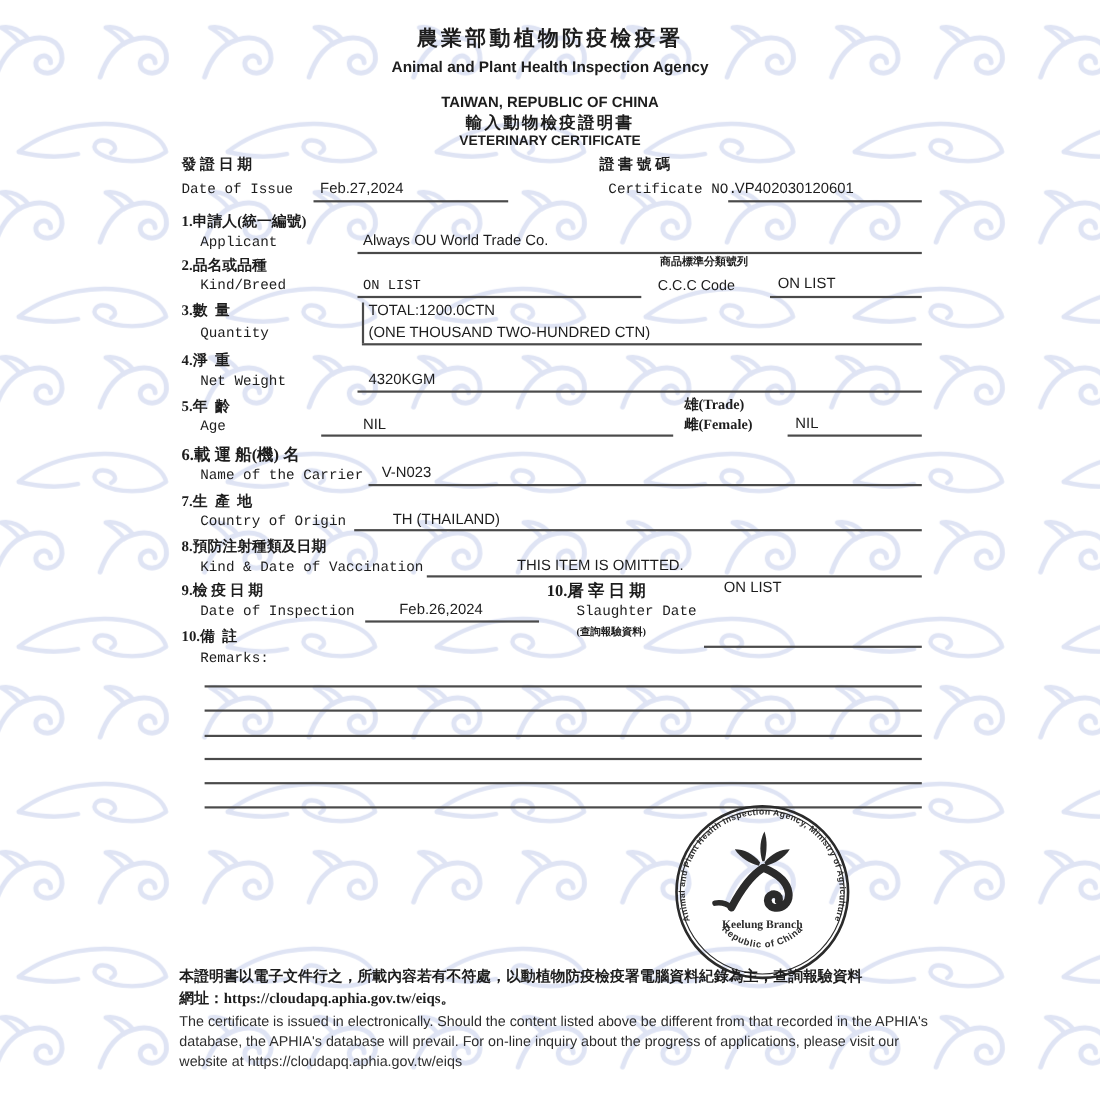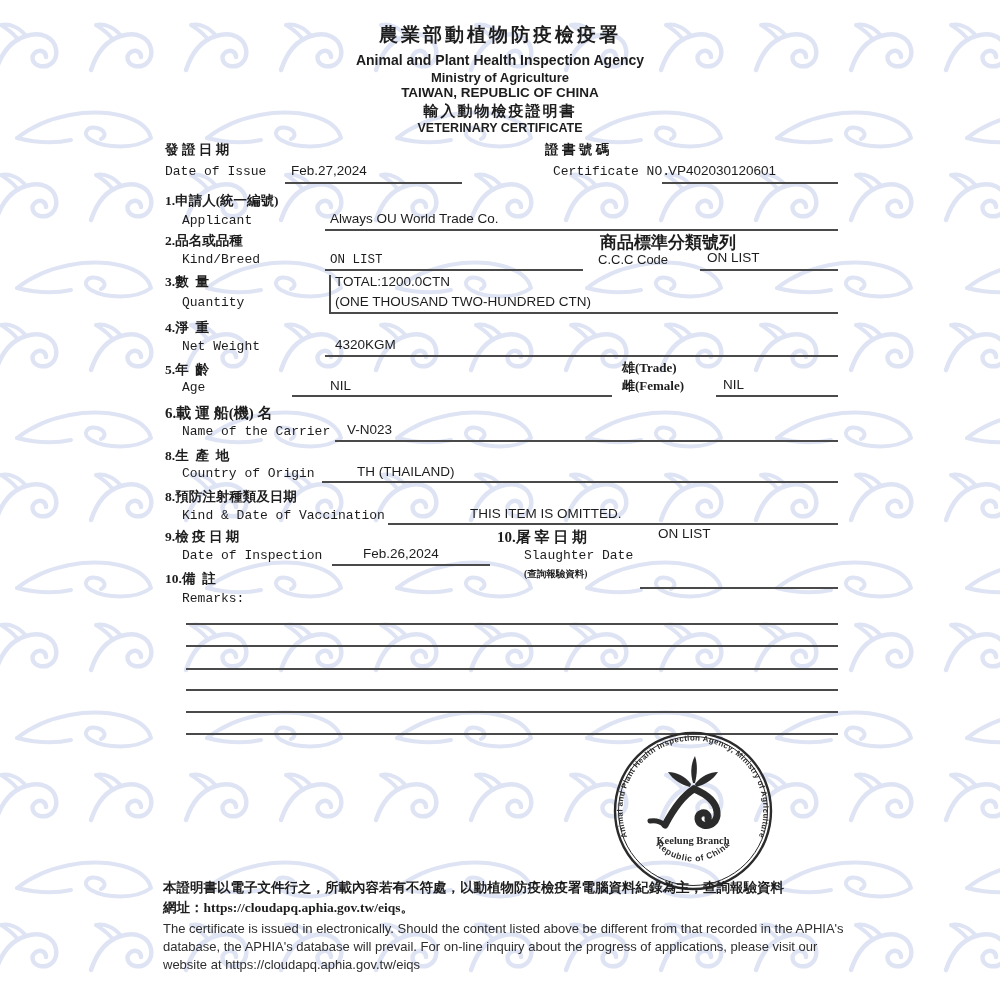--- a/index.html
+++ b/index.html
@@ -35,41 +35,40 @@
       </g>
     </pattern>
   </defs>
   <rect x="0" y="0" width="1000" height="1000" fill="url(#wm)"></rect>
 </svg>
 
 <div id="content">
 
   <div class="hdr zh" style="top:22px;font-size:19px;letter-spacing:3px">農業部動植物防疫檢疫署</div>
   <div class="hdr val" style="top:52px;font-size:14px;font-weight:bold">Animal and Plant Health Inspection Agency</div>
-  <div class="hdr val" style="top:70px;font-size:13px;font-weight:bold">Ministry of Agriculture</div>
   <div class="hdr val" style="top:85px;font-size:13.5px;font-weight:bold">TAIWAN, REPUBLIC OF CHINA</div>
   <div class="hdr zh" style="top:102px;font-size:15px;letter-spacing:2px">輸入動物檢疫證明書</div>
   <div class="hdr val" style="top:121px;font-size:12.5px;font-weight:bold">VETERINARY CERTIFICATE</div>
 
   <div class="abs zh" style="left:165px;top:141px;font-size:13.5px">發 證 日 期</div>
   <div class="abs ml" style="left:165px;top:164px;font-size:13px">Date of Issue</div>
   <div class="abs val" style="left:291px;top:163px;font-size:13.5px">Feb.27,2024</div>
   <div class="ul" style="left:285px;top:182px;width:177px"></div>
   <div class="abs zh" style="left:545px;top:141px;font-size:13.5px">證 書 號 碼</div>
   <div class="abs ml" style="left:553px;top:164px;font-size:13px">Certificate NO.</div>
   <div class="abs val" style="left:668px;top:163px;font-size:13.5px">VP402030120601</div>
   <div class="ul" style="left:662px;top:182px;width:176px"></div>
 
   <div class="abs zh" style="left:165px;top:192px;font-size:13.5px">1.申請人(統一編號)</div>
   <div class="abs ml" style="left:182px;top:213px;font-size:13px">Applicant</div>
   <div class="abs val" style="left:330px;top:211px;font-size:13.5px">Always OU World Trade Co.</div>
   <div class="ul" style="left:325px;top:229px;width:513px"></div>
 
   <div class="abs zh" style="left:165px;top:232px;font-size:13.5px">2.品名或品種</div>
-  <div class="abs zh" style="left:600px;top:231px;font-size:17px">商品標準分類號列</div>
+  <div class="abs zh" style="left:600px;top:231px;font-size:10px">商品標準分類號列</div>
   <div class="abs ml" style="left:182px;top:252px;font-size:13px">Kind/Breed</div>
   <div class="abs ml" style="left:330px;top:253px;font-size:12.5px">ON LIST</div>
   <div class="ul" style="left:325px;top:269px;width:258px"></div>
   <div class="abs val" style="left:598px;top:252px;font-size:13px">C.C.C Code</div>
   <div class="abs val" style="left:707px;top:250px;font-size:13.5px">ON LIST</div>
   <div class="ul" style="left:700px;top:269px;width:138px"></div>
 
   <div class="abs zh" style="left:165px;top:273px;font-size:13.5px">3.數  量</div>
   <div class="abs val" style="left:335px;top:274px;font-size:13.5px">TOTAL:1200.0CTN</div>
   <div class="abs ml" style="left:182px;top:295px;font-size:13px">Quantity</div>
@@ -89,21 +88,21 @@
   <div class="abs zh" style="left:622px;top:377px;font-size:13px">雌(Female)</div>
   <div class="abs val" style="left:723px;top:377px;font-size:13.5px">NIL</div>
   <div class="ul" style="left:292px;top:395px;width:320px"></div>
   <div class="ul" style="left:716px;top:395px;width:122px"></div>
 
   <div class="abs zh" style="left:165px;top:404px;font-size:15px">6.載 運 船(機) 名</div>
   <div class="abs ml" style="left:182px;top:424px;font-size:13px">Name of the Carrier</div>
   <div class="abs val" style="left:347px;top:422px;font-size:13.5px">V-N023</div>
   <div class="ul" style="left:335px;top:440px;width:503px"></div>
 
-  <div class="abs zh" style="left:165px;top:447px;font-size:13.5px">8.生  產  地</div>
+  <div class="abs zh" style="left:165px;top:447px;font-size:13.5px">7.生  產  地</div>
   <div class="abs ml" style="left:182px;top:466px;font-size:13px">Country of Origin</div>
   <div class="abs val" style="left:357px;top:464px;font-size:13.5px">TH (THAILAND)</div>
   <div class="ul" style="left:322px;top:481px;width:516px"></div>
 
   <div class="abs zh" style="left:165px;top:488px;font-size:13.5px">8.預防注射種類及日期</div>
   <div class="abs ml" style="left:182px;top:508px;font-size:13px">Kind &amp; Date of Vaccination</div>
   <div class="abs val" style="left:470px;top:506px;font-size:13.5px">THIS ITEM IS OMITTED.</div>
   <div class="ul" style="left:388px;top:523px;width:450px"></div>
 
   <div class="abs zh" style="left:165px;top:528px;font-size:13.5px">9.檢 疫 日 期</div>

